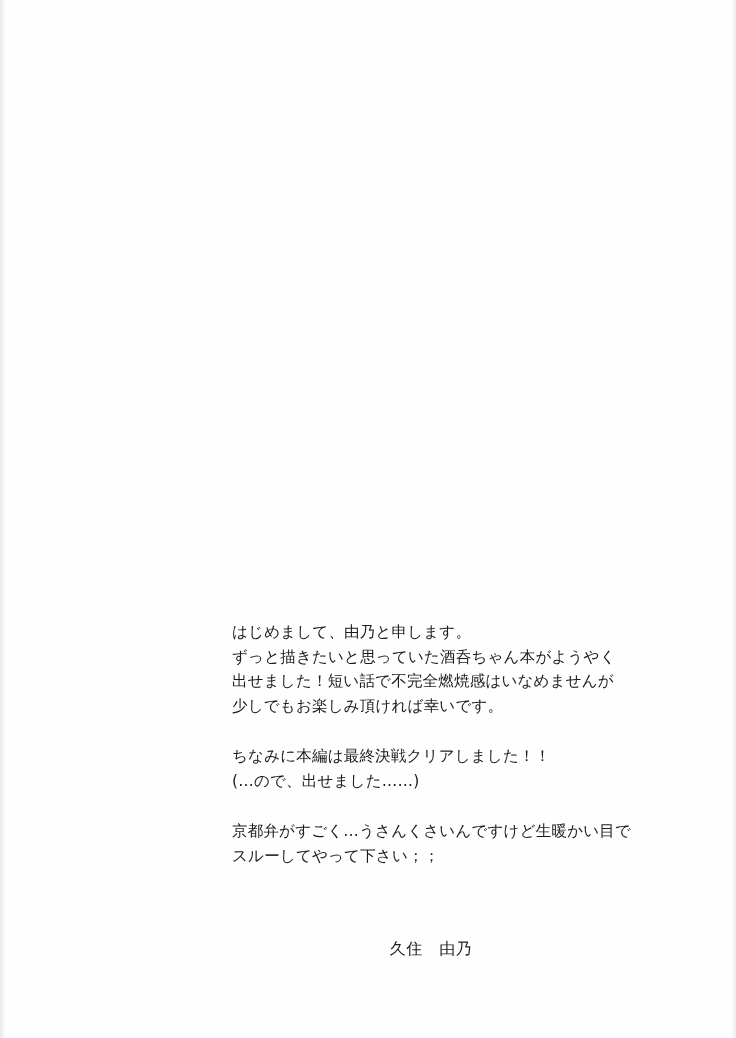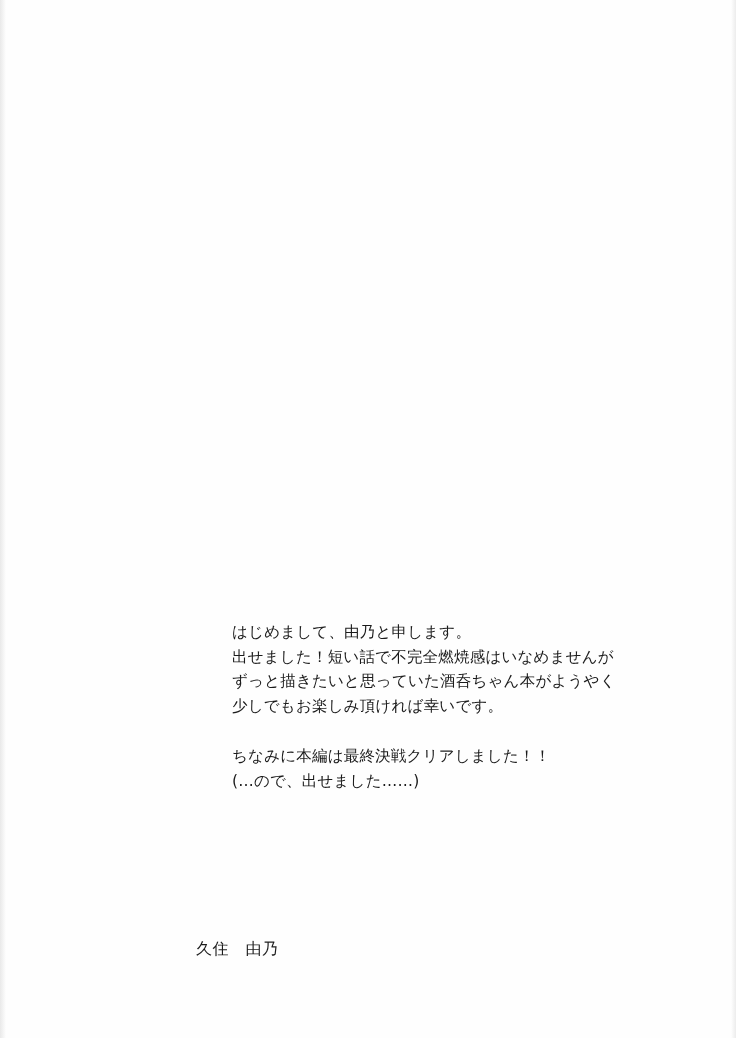--- a/index.html
+++ b/index.html
@@ -58,45 +58,49 @@
     letter-spacing: 0.2px;
     white-space: pre;
     color: #1b1b1b;
   }
 
   .signature {
     position: absolute;
     left: 196px;
     top: 938px;
     width: 470px;
-    text-align: left;
+    text-align: center;
     font-size: 16px;
     line-height: 22px;
     letter-spacing: 0.5px;
     color: #1b1b1b;
     white-space: pre;
   }
 </style>
 </head>
 <body>
 
 <div class="page">
 
   <div class="afterword">
 
     <div class="para">
       <div class="line">はじめまして、由乃と申します。</div>
+      <div class="line">ずっと描きたいと思っていた酒呑ちゃん本がようやく</div>
       <div class="line">出せました！短い話で不完全燃焼感はいなめませんが</div>
-      <div class="line">ずっと描きたいと思っていた酒呑ちゃん本がようやく</div>
       <div class="line">少しでもお楽しみ頂ければ幸いです。</div>
     </div>
 
     <div class="para">
       <div class="line">ちなみに本編は最終決戦クリアしました！！</div>
       <div class="line">(…ので、出せました……)</div>
     </div>
 
+    <div class="para">
+      <div class="line">京都弁がすごく…うさんくさいんですけど生暖かい目で</div>
+      <div class="line">スルーしてやって下さい；；</div>
+    </div>
 
   </div>
 
   <div class="signature">久住　由乃</div>
 
 </div>
 
 </body></html>

